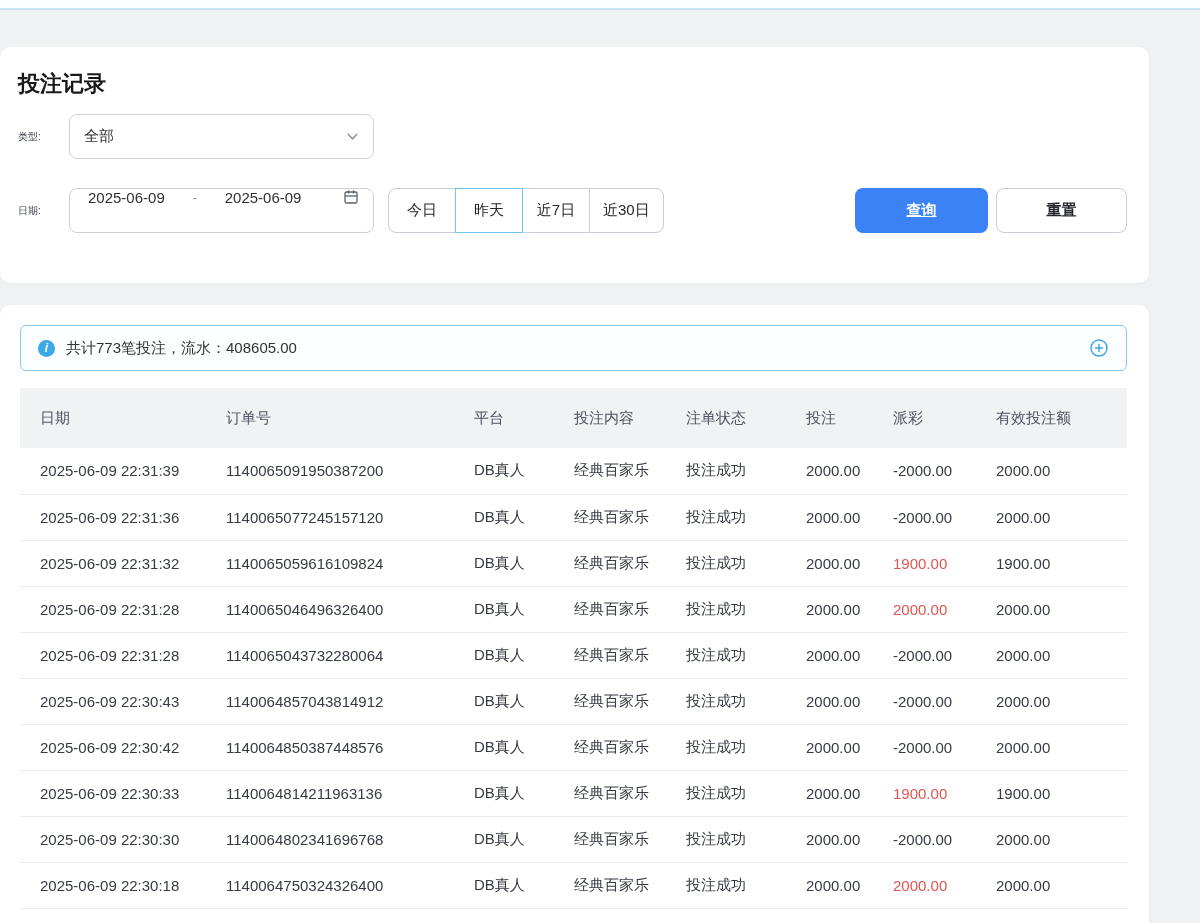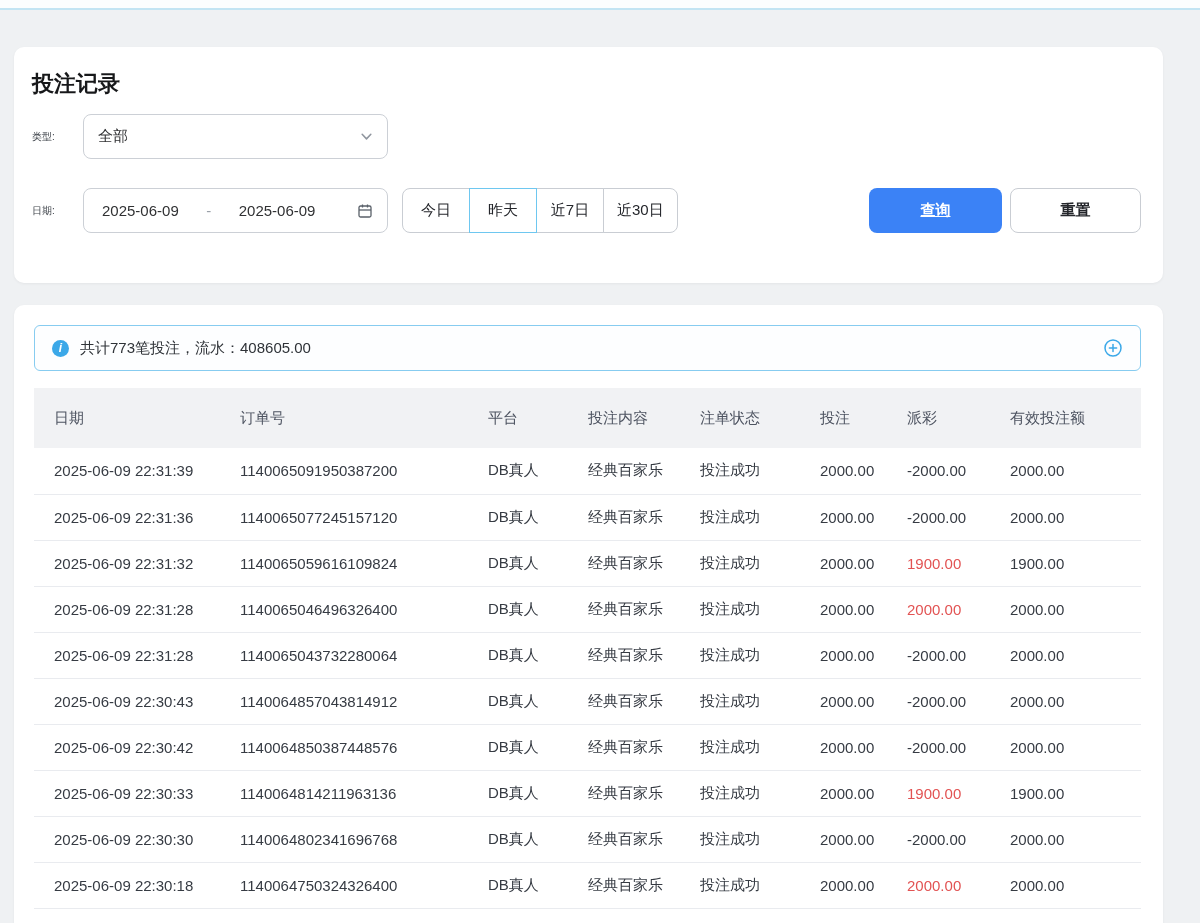--- a/index.html
+++ b/index.html
@@ -9,40 +9,40 @@
     background:#eff1f3;
     font-family:"Liberation Sans","DejaVu Sans",sans-serif;
     overflow:hidden;
     color:#363b43;
   }
   .topbar {
     position:absolute; top:0; left:0; right:0; height:10px;
     background:#fcfdfe; border-bottom:2px solid #c3e4f3;
   }
   .card {
-    position:absolute; left:14px; width:1149px; background:#fff;
+    position:absolute; left:0; width:1149px; background:#fff;
     border-radius:10px; box-shadow:0 1px 3px rgba(0,0,0,.05);
   }
   
   .filter-card { top:47px; height:236px; padding:16px 22px 0 18px; }
   .page-title { font-size:22px; font-weight:700; color:#17181a; margin-top:6px; }
   .page-subtitle { font-size:13.5px; color:#999ea6; margin-top:7px; }
   .frow { display:flex; align-items:center; }
   .frow.type-row { margin-top:15px; }
   .frow.date-row { margin-top:29px; }
   .flabel { width:51px; font-size:10px; color:#3f444b; flex:none; }
   .select-box {
     width:305px; height:45px; border:1px solid #ccd0d6; border-radius:8px;
     display:flex; align-items:center; padding:0 14px; background:#fff; cursor:pointer;
   }
   .select-value { font-size:15px; color:#303133; }
   .chevron { margin-left:auto; color:#8f959e; display:flex; }
   .date-box {
     width:305px; height:45px; border:1px solid #ccd0d6; border-radius:8px;
-    display:flex; align-items:center; padding:0 14px; background:#fff; cursor:pointer;
+    display:flex; align-items:flex-start; padding:0 14px; background:#fff; cursor:pointer;
     font-size:15px; color:#303133;
   }
   .date-start { margin-left:4px; }
   .date-sep { margin:0 auto; color:#9aa0a8; }
   .date-end { margin-right:14px; }
   .cal-icon { margin-left:auto; color:#596069; display:flex; }
   .segmented { display:flex; margin-left:14px; height:45px; }
   .seg {
     min-width:68px; padding:0 13px; display:flex; align-items:center; justify-content:center;
     font-size:15px; color:#24262b; background:#fff; border:1px solid #c9cdd3;

